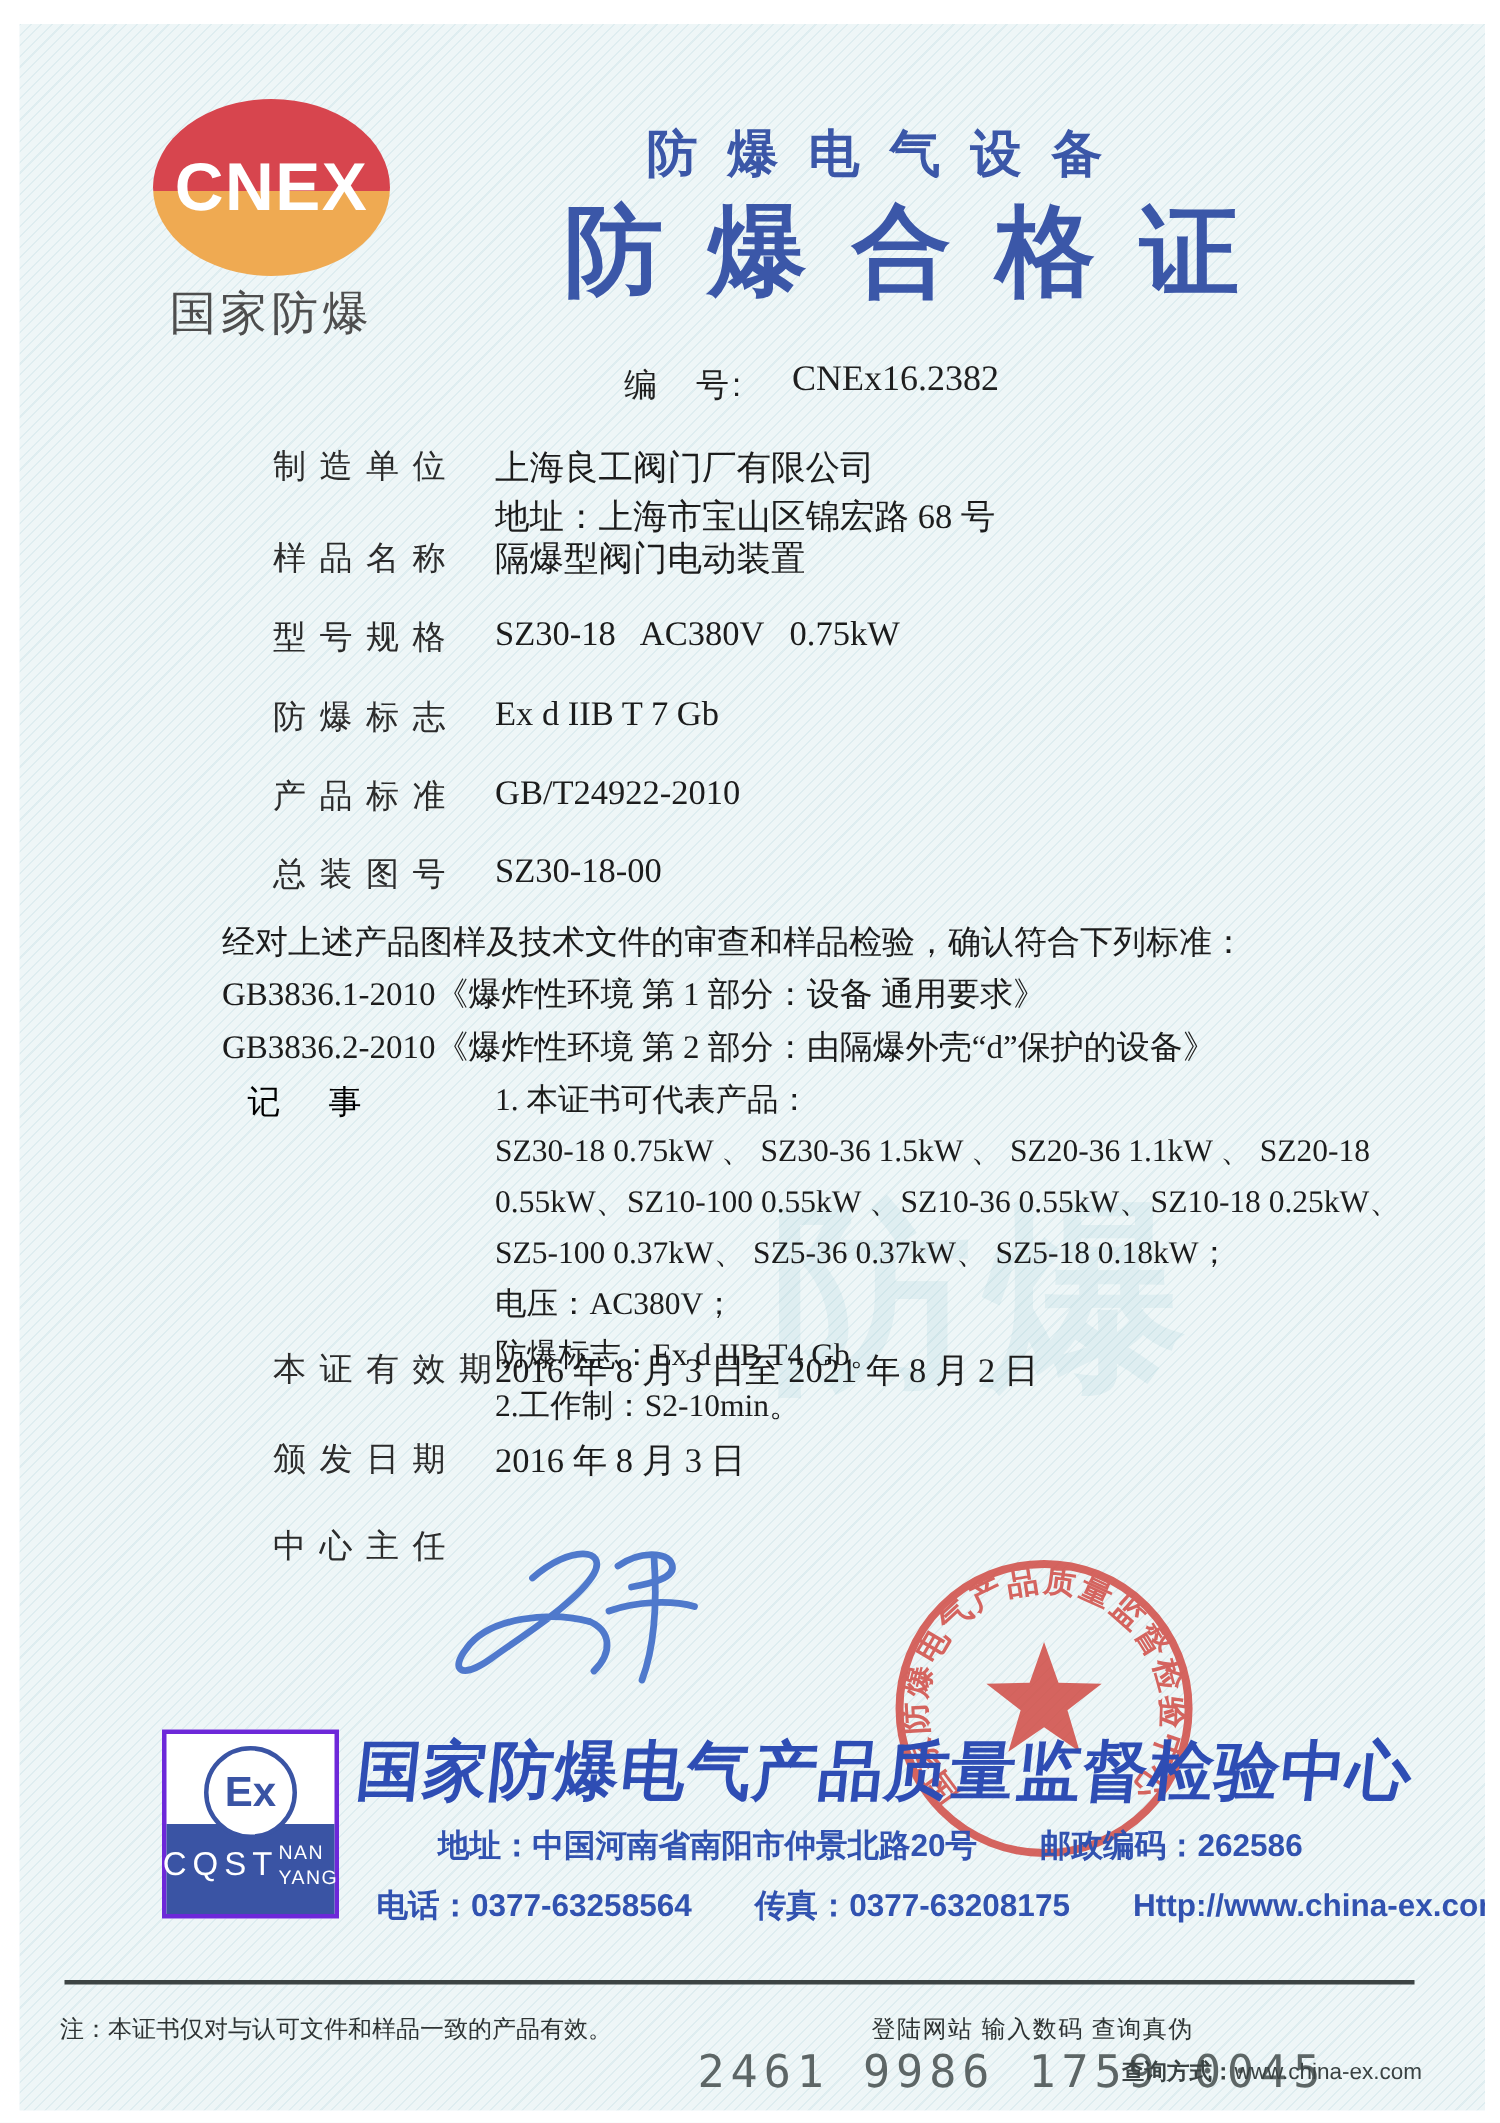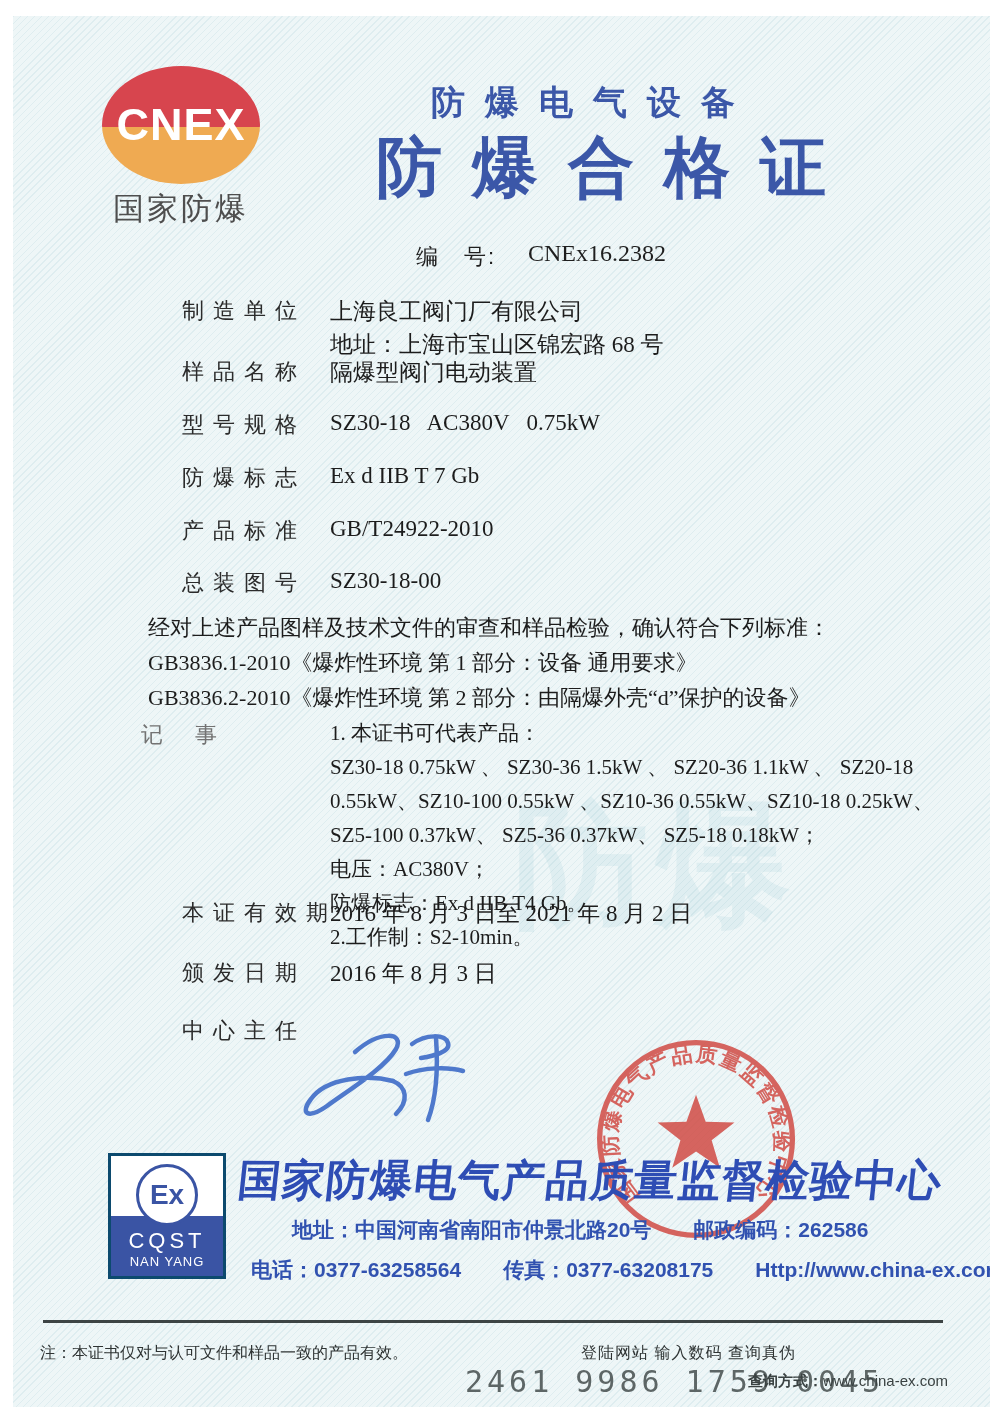--- a/index.html
+++ b/index.html
@@ -34,34 +34,34 @@
   
   .lbl{left:137px;font-size:22px;color:#2b2b2b;letter-spacing:9px;font-weight:500;white-space:nowrap;margin-left:32px;}
   .val{left:317px;font-size:23px;color:#1c1c1c;font-family:"Liberation Serif",serif;
        white-space:pre;}
   .t-maker{top:280px}.t-addr{top:313px}.t-sample{top:341px}.t-model{top:394px}
   .t-exmark{top:447px}.t-std{top:500px}.t-asm{top:552px}
 
   .standards{left:135px;top:594px;font-size:22px;color:#1c1c1c;line-height:35px;
         font-family:"Liberation Serif",serif;white-space:nowrap;}
 
-  .notes-label{left:128px;top:704px;font-size:22px;color:#737373;letter-spacing:32px;font-weight:500;}
+  .notes-label{left:152px;top:704px;font-size:22px;color:#000000;letter-spacing:32px;font-weight:500;}
   .notes{left:317px;top:700px;font-size:21px;color:#1c1c1c;line-height:34px;
         font-family:"Liberation Serif",serif;white-space:nowrap;}
 
   .t-validity{top:882px}.t-issue{top:942px}.t-director{top:1000px}
 
   .signature-svg{left:282px;top:1004px;}
   .stamp-svg{left:578px;top:1016px;opacity:0.82;}
 
   
-  .cqst-box{left:95px;top:1137px;width:112px;height:120px;border:3px solid #0c4a6e;
+  .cqst-box{left:95px;top:1137px;width:112px;height:120px;border:3px solid #6d28d9;
         background:#ffffff;}
   .cqst-bottom{position:absolute;left:0;right:0;top:50%;bottom:0;background:#3a54a4;
-        display:flex;flex-direction:column;align-items:center;justify-content:flex-end;
+        display:flex;flex-direction:row;align-items:center;justify-content:center;
         padding-bottom:6px;}
   .cqst-bottom .cqst{color:#fff;font-size:22px;letter-spacing:4px;font-weight:500;line-height:24px;}
   .cqst-bottom .nanyang{color:#fff;font-size:13px;letter-spacing:1px;line-height:17px;}
   .ex-circle{position:absolute;left:50%;top:8px;transform:translateX(-50%);width:56px;height:56px;
         border:3px solid #3a54a4;border-radius:50%;background:#fff;display:flex;
         align-items:center;justify-content:center;z-index:2;}
   .ex-circle span{color:#3a54a4;font-size:28px;font-weight:bold;}
 
   .org-name{left:225px;top:1136px;width:710px;color:#2e4db4;font-size:43px;font-weight:bold;
         font-family:"Liberation Serif",serif;white-space:nowrap;transform:skewX(-6deg);

